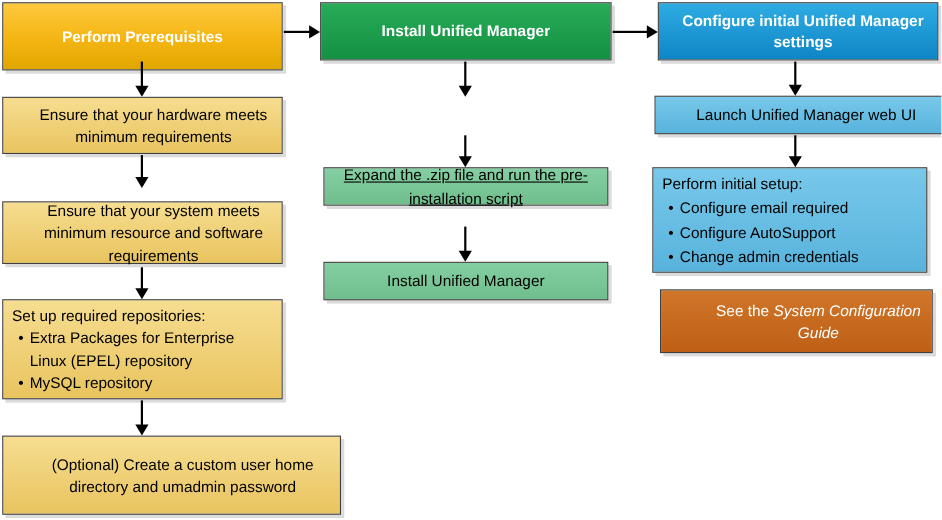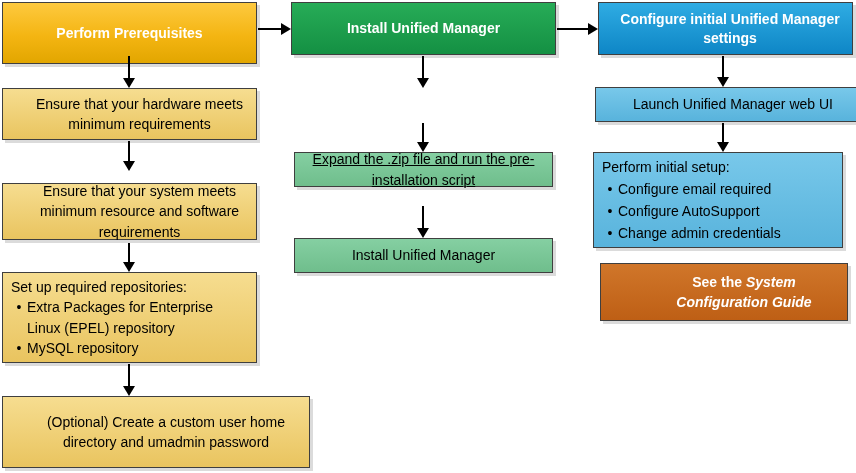--- a/index.html
+++ b/index.html
@@ -14,21 +14,21 @@
     text-align:center;font-size:14px;line-height:1.45;color:#000;
     padding:4px 8px;
   }
   .header{font-weight:bold;color:#FFFFFF;line-height:1.35;}
   .gold-h {background:linear-gradient(180deg,#FDC93F 0%,#F4B512 55%,#E2A600 100%);}
   .gold   {background:linear-gradient(180deg,#F6DD90 0%,#E9C45F 100%);padding-left:28px;}
   .green-h{background:linear-gradient(180deg,#27AC57 0%,#149043 100%);}
   .green  {background:linear-gradient(180deg,#85CFA2 0%,#6FBE8C 100%);}
   .blue-h {background:linear-gradient(180deg,#2FACE3 0%,#0E86C6 100%);padding-left:17px;}
   .blue   {background:linear-gradient(180deg,#78C8EA 0%,#58B3DC 100%);}
-  .orange {background:linear-gradient(180deg,#D0762A 0%,#BE5F15 100%);color:#FFFFFF;font-weight:bold;padding-left:48px;}
+  .orange {background:linear-gradient(180deg,#D0762A 0%,#BE5F15 100%);color:#FFFFFF;font-weight:normal;padding-left:48px;}
   .orange .italic{font-style:italic;}
 
   .listbox{flex-direction:column;align-items:stretch;text-align:left;justify-content:space-between;padding:4px 8px;}
   .list-title{display:block;}
   .bullet-row{display:flex;}
   .bullet-row .dot{flex:0 0 16px;text-align:center;}
   .bullet-row .btxt{flex:1;}
 
   
   .varrow{position:absolute;width:12px;}

